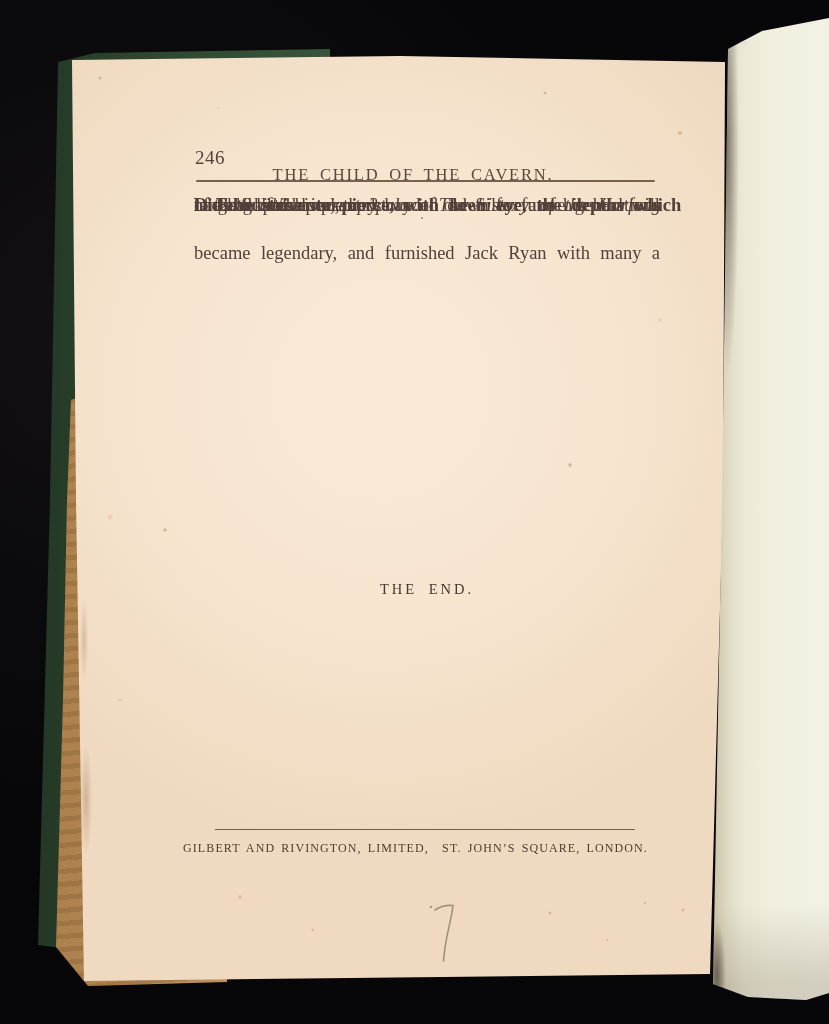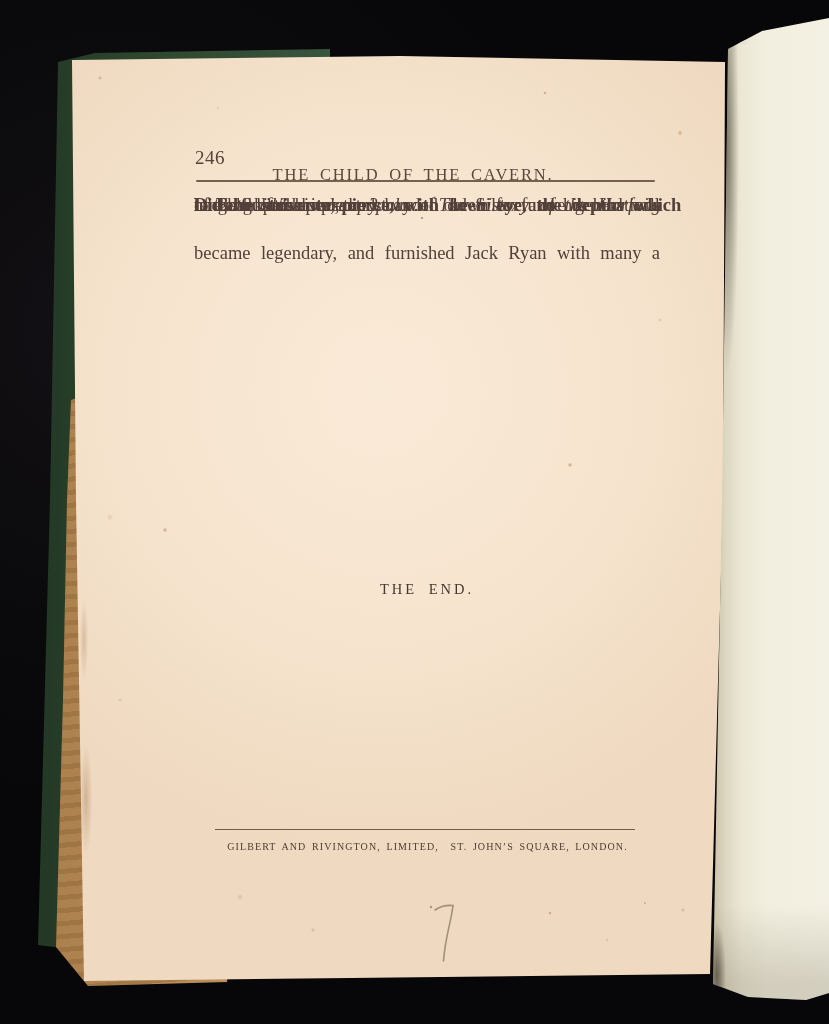--- a/index.html
+++ b/index.html
@@ -93,22 +93,22 @@
   .body-text .bline{position:static;white-space:nowrap;}
   .body-text .ind{padding-left:22px;}
 
   .the-end{
     left:194px;top:581px;width:466px;text-align:center;
     font-size:14.5px;font-weight:normal;color:#453830;letter-spacing:3px;word-spacing:5px;
   }
 
   .imprint-rule{left:215px;top:829px;width:420px;height:1.3px;background:#5c4638;opacity:.85;}
   .imprint{
-    left:183px;top:841px;width:489px;text-align:center;white-space:nowrap;
-    font-size:10px;color:#4e3c32;letter-spacing:1.1px;word-spacing:2px;
+    left:183px;top:841px;width:489px;text-align:left;white-space:nowrap;
+    font-size:12px;color:#4e3c32;letter-spacing:1.1px;word-spacing:2px;
   }
 
   .pencil{left:427px;top:897px;width:34px;height:74px;overflow:visible;}
 </style>
 </head>
 <body>
 
 <div class="stage">
   <div class="cover-green"></div>
   <div class="deckle"></div>

